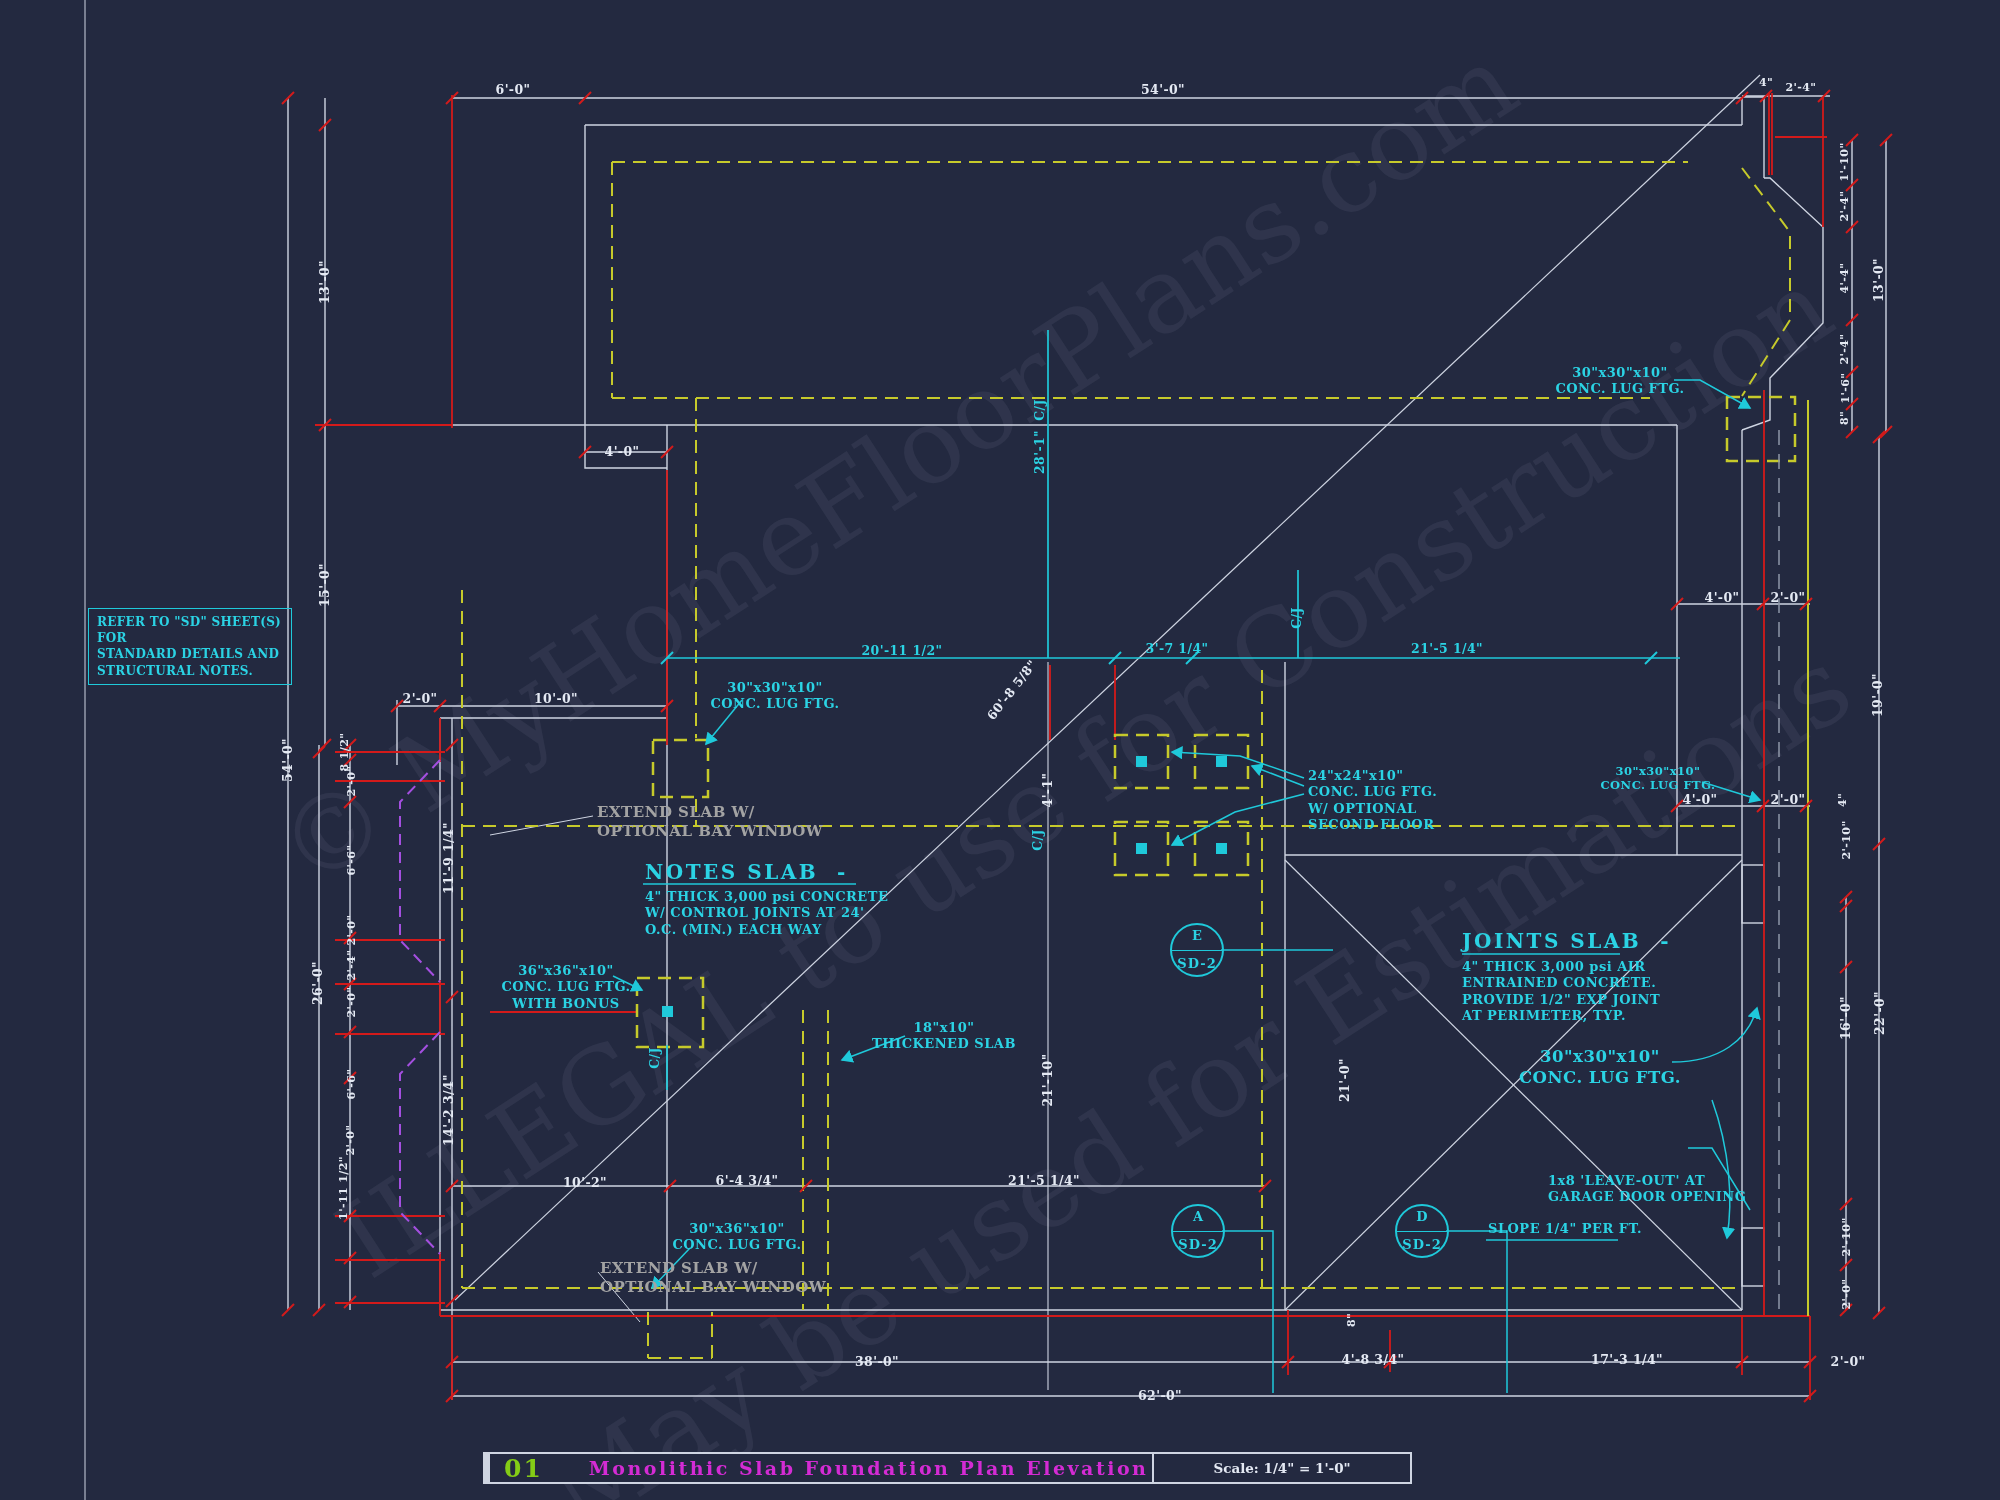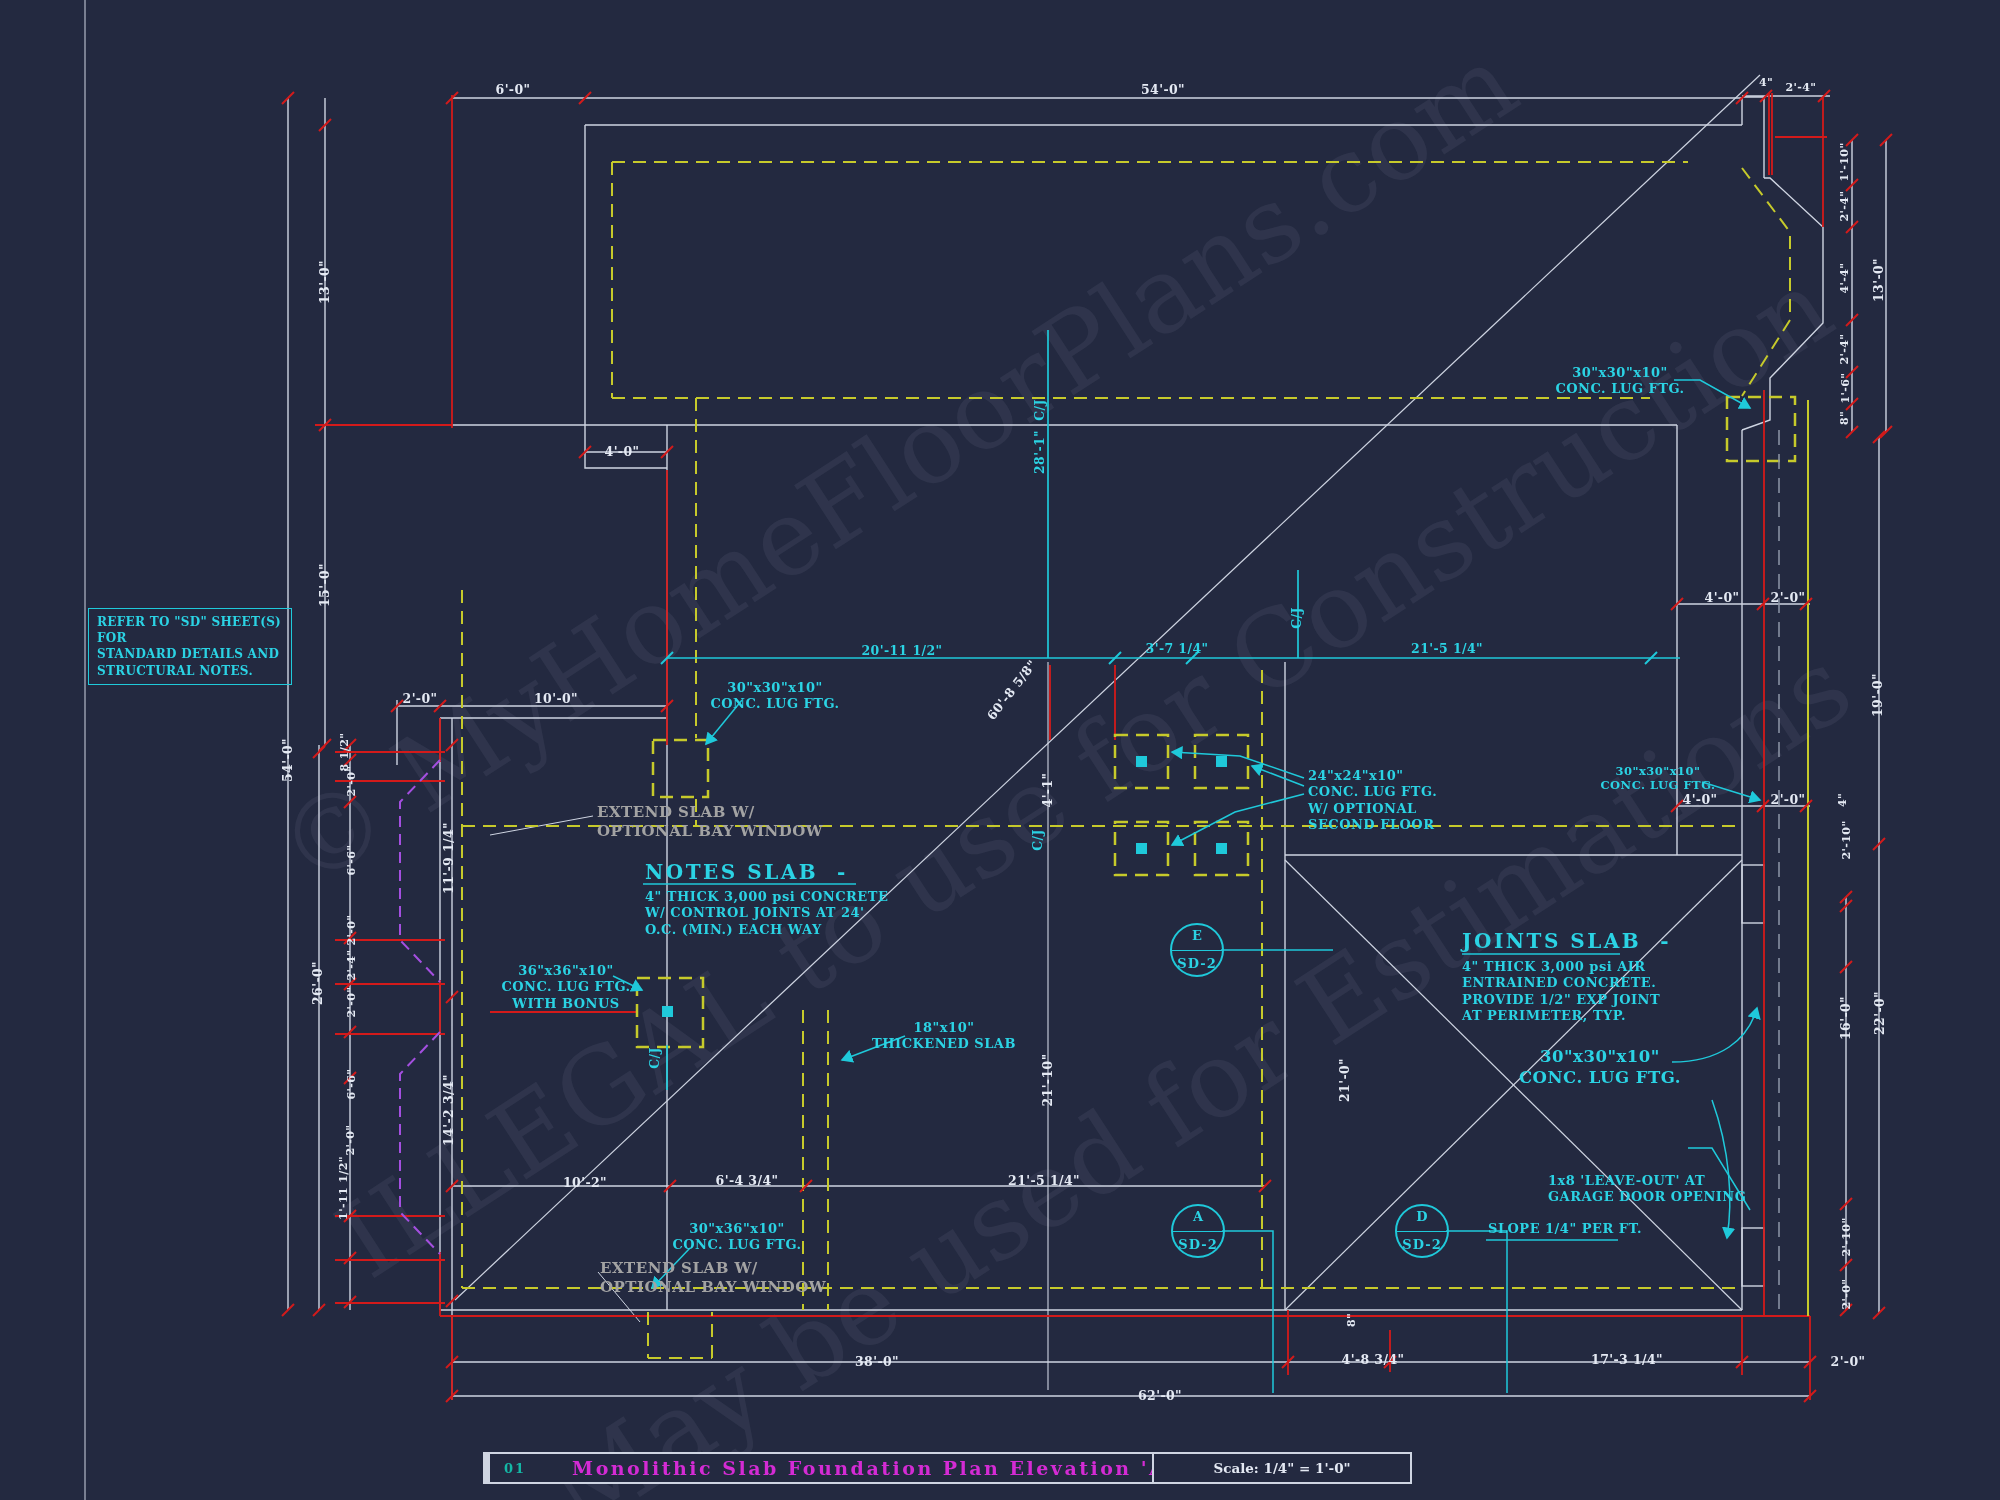--- a/index.html
+++ b/index.html
@@ -26,21 +26,21 @@
   .panel .ptitle{margin:5px 7px 0 7px;border:1.5px solid #cfd5e2;text-align:center;
       color:#d42bd4;font-size:17px;letter-spacing:4px;font-weight:bold;padding:1px 0;}
   .panel .pbody{color:#2bd3e4;font-size:12px;font-weight:bold;letter-spacing:.4px;
       white-space:pre-line;padding:8px 6px 6px 16px;line-height:1.3;}
   .refbox{position:absolute;border:1.5px solid #1fc9da;color:#2bd3e4;font-size:12px;
       font-weight:bold;white-space:pre-line;padding:5px 8px;line-height:1.35;letter-spacing:.3px;}
   
   .tbar{position:absolute;left:483px;top:1452px;width:925px;height:28px;
         border:2px solid #cfd5e2;display:flex;align-items:center;background:#232940;}
   .tbar-accent{width:5px;align-self:stretch;background:#cfd5e2;margin-right:14px;}
-  .tnum{color:#14b8a6;font-size:13px;font-weight:bold;letter-spacing:2px;margin-right:46px;}
+  .tnum{color:#84cc16;font-size:25px;font-weight:bold;letter-spacing:2px;margin-right:46px;}
   .ttext{color:#d42bd4;font-size:19px;font-weight:bold;letter-spacing:2.5px;flex:1;}
   .tscale{position:absolute;right:0;top:0;bottom:0;width:256px;border-left:2px solid #cfd5e2;
         display:flex;align-items:center;justify-content:center;color:#e4e9f3;
         font-size:13.5px;font-weight:bold;background:#232940;}
   
   .marker{position:absolute;width:50px;height:50px;border:2px solid #1fc9da;border-radius:50%;
         transform:translate(-50%,-50%);color:#2bd3e4;font-weight:bold;text-align:center;}
   .marker .mline{position:absolute;left:-1px;right:-1px;top:50%;height:0;
         border-top:1.7px solid #1fc9da;}
   .marker .mletter{position:absolute;left:0;right:0;top:3px;font-size:13px;}

